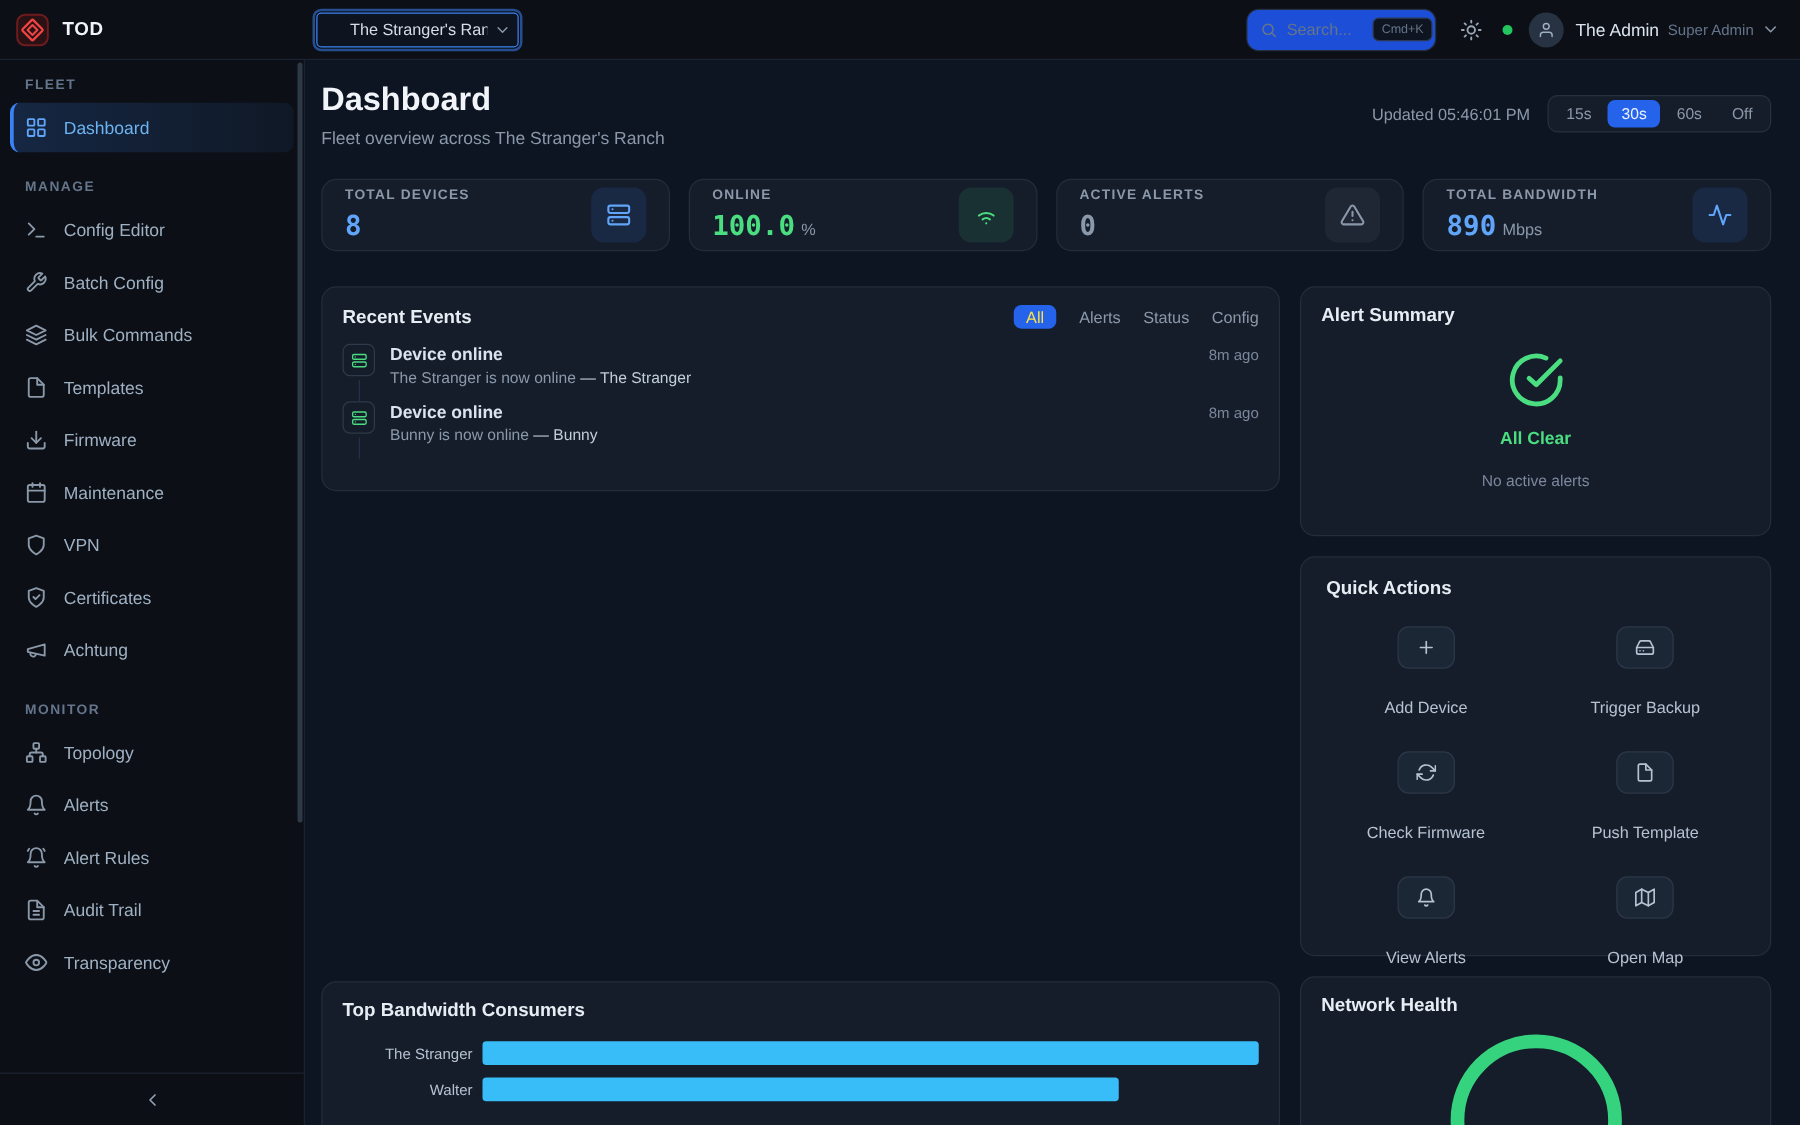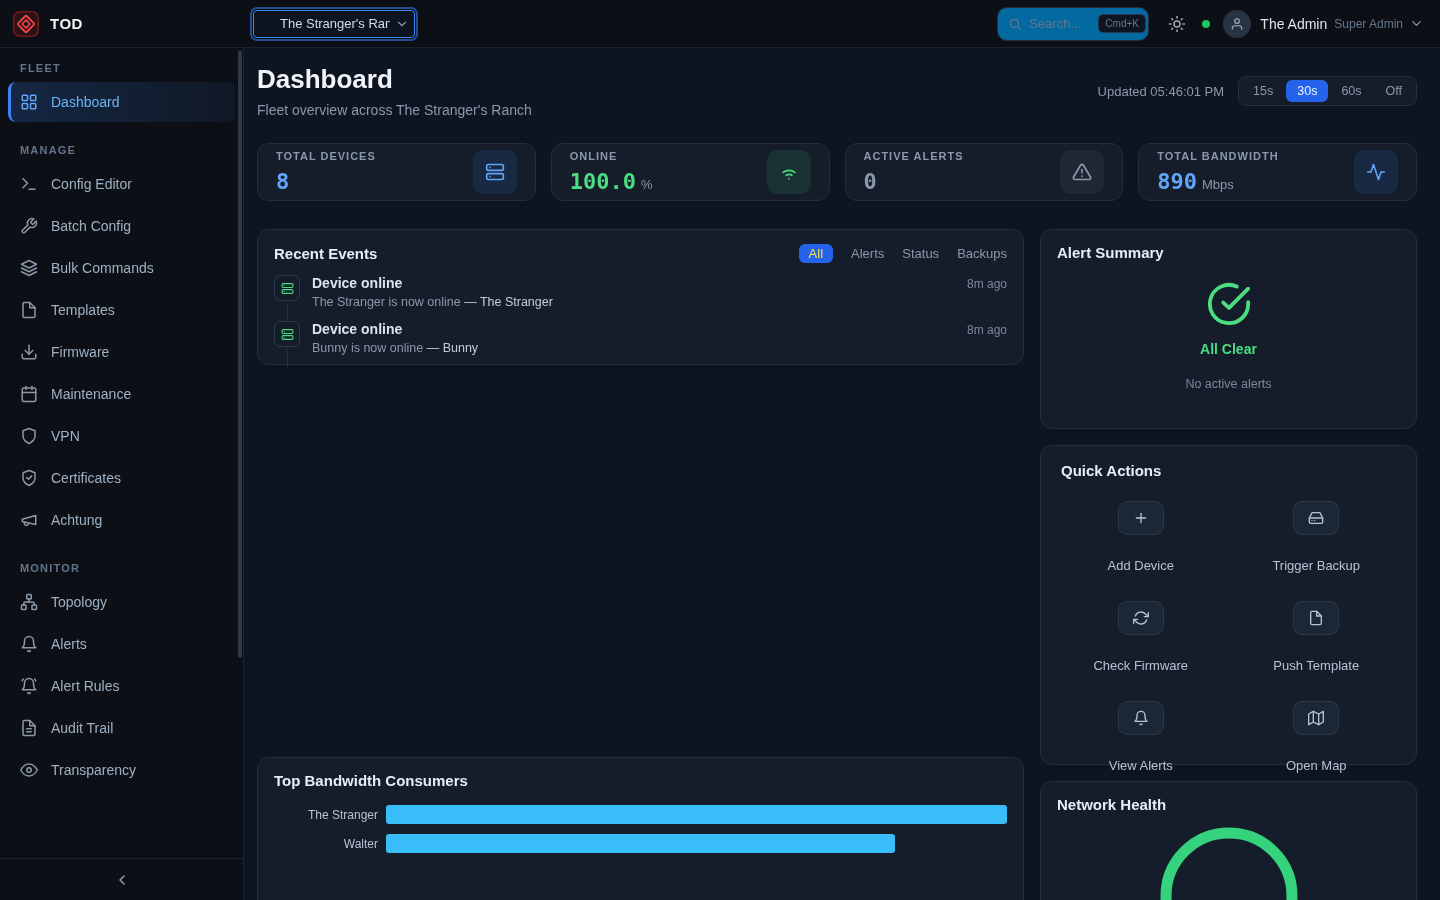--- a/index.html
+++ b/index.html
@@ -29,21 +29,21 @@
     background:#0d1420; color:#d5dde8;
     border:1px solid #3b82f6; border-radius:4px;
     outline:2px solid rgba(59,130,246,.55); outline-offset:1px;
     font-size:13px; font-family:"Liberation Sans", sans-serif;
   }
   .site-select-wrap .chev { position:absolute; right:6px; top:7px; width:14px; height:14px; color:#8b98a9; pointer-events:none; }
   .tb-right { margin-left:auto; display:flex; align-items:center; padding-right:16px; }
   .searchbox {
     display:flex; align-items:center; gap:7px;
     width:152px; height:34px; padding:0 8px 0 10px;
-    background:#0369a1; border:1px solid #242e3e; border-radius:10px;
+    background:#1d4ed8; border:1px solid #242e3e; border-radius:10px;
   }
   .searchbox .ico { width:14px; height:14px; color:#697689; }
   .searchbox input {
     background:transparent; border:none; outline:none;
     color:#cbd5e1; font-size:13px; width:62px;
     font-family:"Liberation Sans", sans-serif;
   }
   .searchbox input::placeholder { color:#64748b; }
   .kbd {
     font-size:10px; color:#64748b; background:#0f1520;
@@ -133,21 +133,21 @@
   
   .columns { display:flex; gap:16px; margin-top:28px; }
   .col-left { flex:1; display:flex; flex-direction:column; gap:16px; }
   .col-right { width:377px; flex:none; display:flex; flex-direction:column; gap:16px; }
   .card {
     background:#151d2b; border:1px solid #232d3d; border-radius:12px; padding:14px 16px;
   }
   .card-title { font-size:15px; font-weight:bold; color:#e6edf3; }
 
   
-  .events-card { height:136px; flex:none; }
+  .events-card { height:164px; flex:none; }
   .events-head { display:flex; align-items:center; justify-content:space-between; }
   .evt-filters { display:flex; align-items:center; gap:18px; }
   .evt-filter { font-size:13px; color:#8b98a9; background:none; border:none; cursor:pointer; font-family:"Liberation Sans", sans-serif; padding:2px 0; }
   .evt-filter.active { background:#2563eb; color:#fde047; padding:2px 10px; border-radius:6px; }
   .evt-list { margin-top:12px; }
   .evt-row { display:flex; gap:12px; }
   .evt-iconcol { display:flex; flex-direction:column; align-items:center; width:26px; flex:none; }
   .evt-iconbox {
     width:26px; height:26px; border:1px solid #2c3a4b; border-radius:6px;
     display:flex; align-items:center; justify-content:center; color:#4ade80;
@@ -549,21 +549,21 @@
 
     <div class="col-left">
 
       <div class="card events-card">
         <div class="events-head">
           <div class="card-title">Recent Events</div>
           <div class="evt-filters">
             <button class="evt-filter active">All</button>
             <button class="evt-filter">Alerts</button>
             <button class="evt-filter">Status</button>
-            <button class="evt-filter">Backups</button>
+            <button class="evt-filter">Config</button>
           </div>
         </div>
 
         <div class="evt-list">
           <div class="evt-row">
             <div class="evt-iconcol">
               <span class="evt-iconbox">
                 <span class="ico">
                   <svg viewBox="0 0 24 24">
                       <rect x="2" y="3" width="20" height="7" rx="2"></rect>

